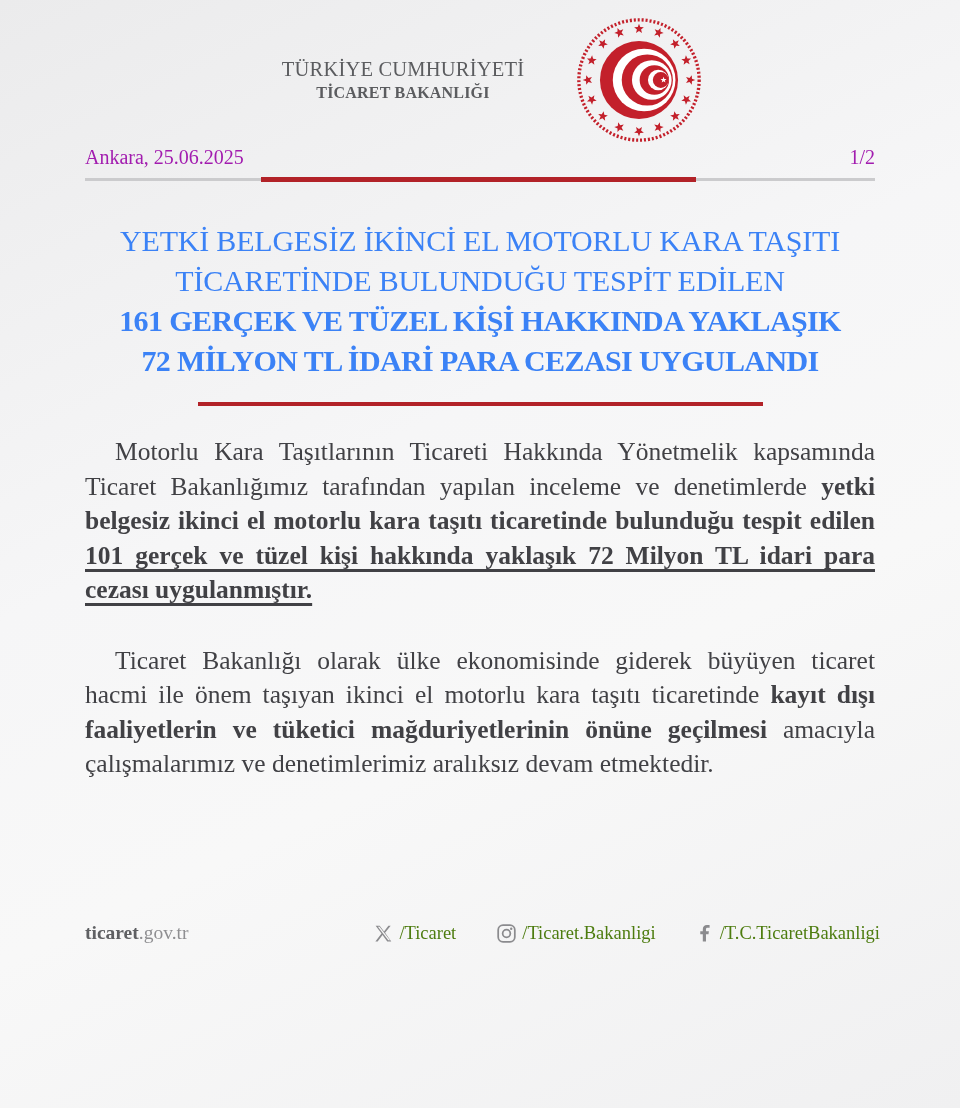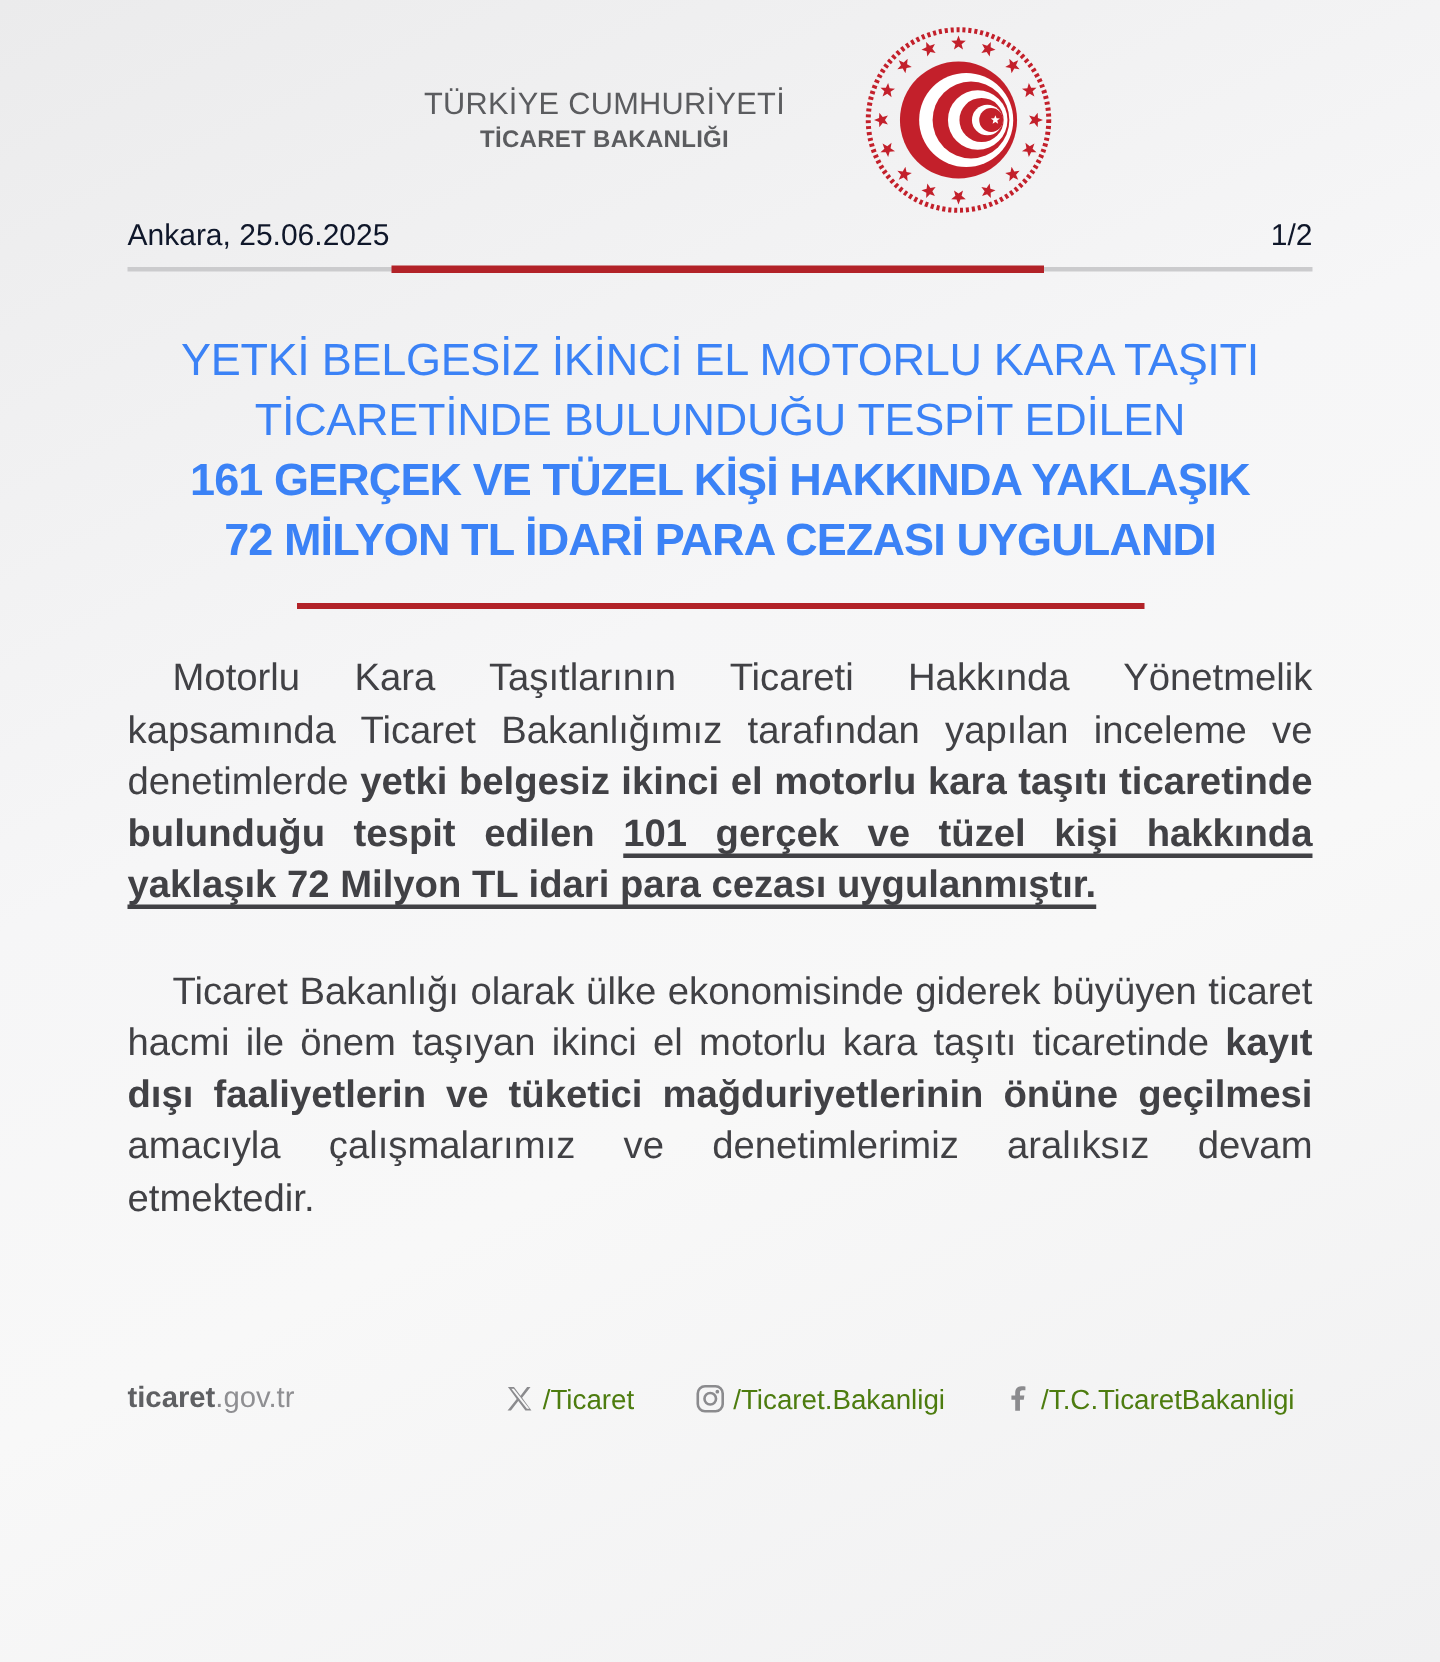--- a/index.html
+++ b/index.html
@@ -3,36 +3,36 @@
 <meta charset="utf-8">
 <style>
   * { box-sizing: border-box; margin: 0; padding: 0; }
   html, body { width: 960px; height: 1108px; }
   body {
     font-family: "Liberation Sans", sans-serif;
     background: linear-gradient(155deg, #ebebec 0%, #f6f6f7 40%, #f8f8f8 62%, #f0f0f1 100%);
     color: #414145;
     overflow: hidden;
   }
-  .page { position: relative; width: 960px; height: 960px; padding: 0 85px; }
+  .page { position: relative; width: 960px; height: 960px; padding: 0 85px; font-family: Liberation Serif, serif; }
 
   
   .header-row {
     display: flex; align-items: center; justify-content: center;
     padding-top: 16px; gap: 26px;
   }
   .org-block { width: 292px; text-align: center; color: #5b5c5f; }
   .org-line1 { font-size: 20.5px; font-weight: 400; letter-spacing: 0.2px; }
   .org-line2 { font-size: 16px; font-weight: 700; letter-spacing: 0.2px; margin-top: 3px; }
   .logo { width: 128px; height: 128px; flex: 0 0 auto; }
 
   
   .meta-row {
     display: flex; justify-content: space-between; align-items: flex-end;
-    margin-top: 2px; color: #0f172a; font-size: 20px;
+    margin-top: 2px; color: #a21caf; font-size: 20px;
   }
   .rule-track { position: relative; height: 3px; background: #cbcbcd; margin-top: 9px; }
   .rule-red { position: absolute; left: 22.3%; width: 55.1%; top: -1px; height: 5px; background: #b22228; }
 
   
   .title-block { margin-top: 40px; text-align: center; color: #3b82f6; }
   .t-line { white-space: nowrap; font-size: 30px; line-height: 40px; font-weight: 400; letter-spacing: -0.2px; }
   .t-line.t-bold { font-weight: 700; letter-spacing: -0.6px; }
   .title-divider { width: 565px; height: 4px; background: #b22228; margin: 21px auto 0; }
 
@@ -47,21 +47,21 @@
   .bu {
     font-weight: 700;
     text-decoration: underline;
     text-decoration-thickness: 2.5px;
     text-underline-offset: 5px;
     text-decoration-skip-ink: none;
   }
 
   
   .footer {
-    position: absolute; left: 85px; right: 97px; bottom: 16px;
+    position: absolute; left: 85px; right: 80px; bottom: 16px;
     display: flex; justify-content: space-between; align-items: center;
     color: #8b8b8e;
   }
   .site { font-size: 19.5px; color: #8f8f92; }
   .site .site-bold { font-weight: 700; color: #5f6063; }
   .social { display: flex; gap: 40px; align-items: center; }
   .social-item { display: flex; align-items: center; gap: 5px; font-size: 18.5px; color: #4d7c0f; }
   .social-item svg { display: block; }
 </style>
 </head>

